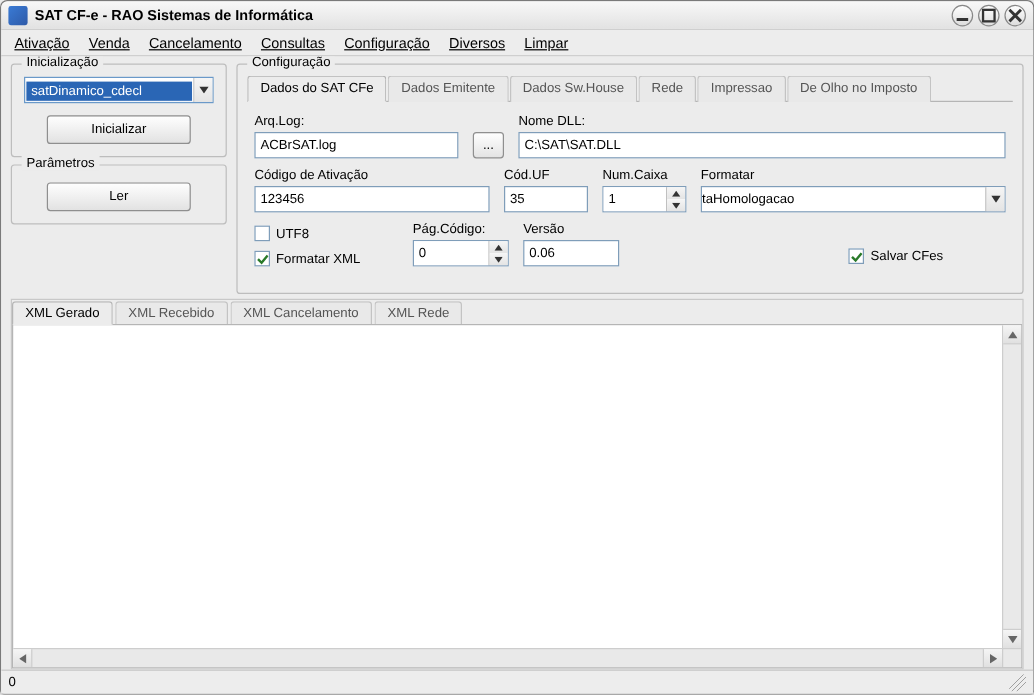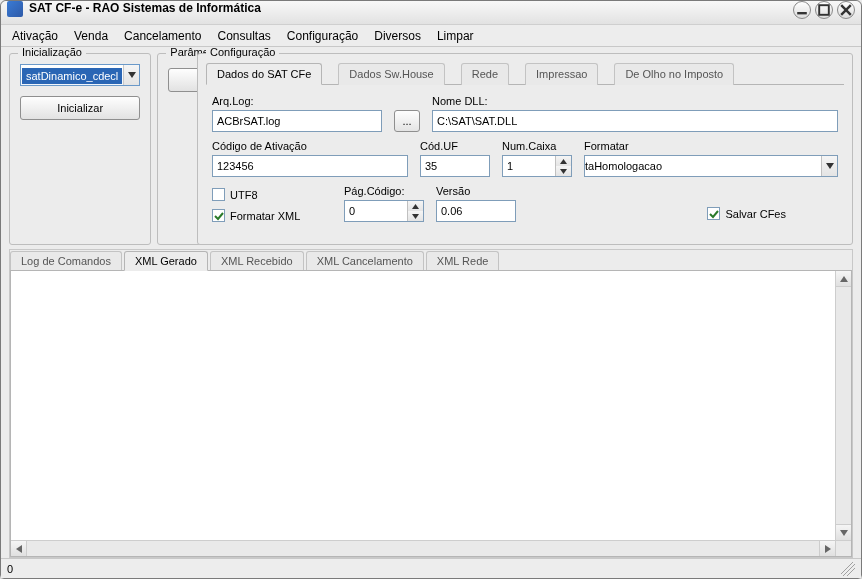--- a/index.html
+++ b/index.html
@@ -18,20 +18,21 @@
     background: linear-gradient(to bottom, #f4f4f4 0, #e6e6e6 22px, #ececec 22px);
     border: 1px solid #7a7a7a;
     border-radius: 6px 6px 4px 4px;
     display: flex;
     flex-direction: column;
     box-shadow: 0 1px 2px rgba(0,0,0,0.2);
   }
   .titlebar {
     height: 24px;
     display: flex;
+    align-items: center;
     padding: 0 6px;
     background: linear-gradient(to bottom, #f8f8f8, #e2e2e2);
     border-bottom: 1px solid #cfcfcf;
     border-radius: 6px 6px 0 0;
   }
   .titlebar .appicon {
     width: 16px; height: 16px; margin-right: 6px;
     background: linear-gradient(135deg,#3a7bd5,#2e5aa8);
     border-radius: 2px;
     position: relative;
@@ -48,34 +49,34 @@
   .menubar {
     height: 22px;
     display: flex;
     align-items: center;
     padding: 0 8px;
     gap: 10px;
     background: #ededed;
     border-bottom: 1px solid #c8c8c8;
     font-size: 12px;
   }
-  .menubar .menuitem { cursor: default; padding: 2px 3px; }
+  .menubar .menuitem { cursor: default; padding: 2px 3px; text-decoration: underline; }
   .client {
     flex: 1;
     display: flex;
     flex-direction: column;
     background: #ececec;
     overflow: hidden;
   }
   .upper {
     display: flex;
     padding: 6px 8px 2px 8px;
     gap: 8px;
   }
-  .leftcol { width: 180px; display: flex; flex-direction: row; gap: 6px; }
+  .leftcol { width: 180px; display: flex; flex-direction: column; gap: 6px; }
   .groupbox {
     border: 1px solid #bdbdbd;
     border-radius: 3px;
     padding: 10px 10px 10px 10px;
     position: relative;
   }
   .groupbox > .legend {
     position: absolute;
     top: -8px; left: 8px;
     background: #ececec;
@@ -122,21 +123,21 @@
     position: relative;
     padding: 8px;
     background: #ececec;
   }
   .cfg-group > .legend {
     position: absolute; top:-8px; left:8px;
     background:#ececec; padding:0 4px; font-size:11px;
   }
   .tabbar {
     display: flex;
-    gap: 16px;
+    gap: 1px;
     border-bottom: 1px solid #b5b5b5;
   }
   .tab {
     padding: 4px 10px;
     background: #e9e9e9;
     border: 1px solid #c3c3c3;
     border-bottom: none;
     border-radius: 3px 3px 0 0;
     color: #555;
     cursor: default;
@@ -268,20 +269,21 @@
           <div class="legend">Parâmetros</div>
           <button class="btn" style="margin-top:4px">Ler</button>
         </div>
       </div>
 
       <div class="rightcol">
         <div class="cfg-group">
           <div class="legend">Configuração</div>
           <div class="tabbar">
             <div class="tab active">Dados do SAT CFe</div>
+            <div class="tab">Dados Emitente</div>
             <div class="tab">Dados Sw.House</div>
             <div class="tab">Rede</div>
             <div class="tab">Impressao</div>
             <div class="tab">De Olho no Imposto</div>
           </div>
 
           <div class="tabcontent">
             <div class="row">
               <div class="field" style="width:170px">
                 <label>Arq.Log:</label>
@@ -385,21 +387,20 @@
               </div>
               <div style="width:40px"></div>
             </div>
           </div>
         </div>
       </div>
     </div>
 
     <div class="lower">
       <div class="tabbar2">
-        <div class="tab2">Log de Comandos</div>
         <div class="tab2 active">XML Gerado</div>
         <div class="tab2">XML Recebido</div>
         <div class="tab2">XML Cancelamento</div>
         <div class="tab2">XML Rede</div>
       </div>
       <div class="textpane">
         <div class="vscroll">
           <div class="sbtn">
               <svg width="8" height="6" viewBox="0 0 8 6">
                 <path d="M0 6 L8 6 L4 0 Z" fill="#666"></path>

